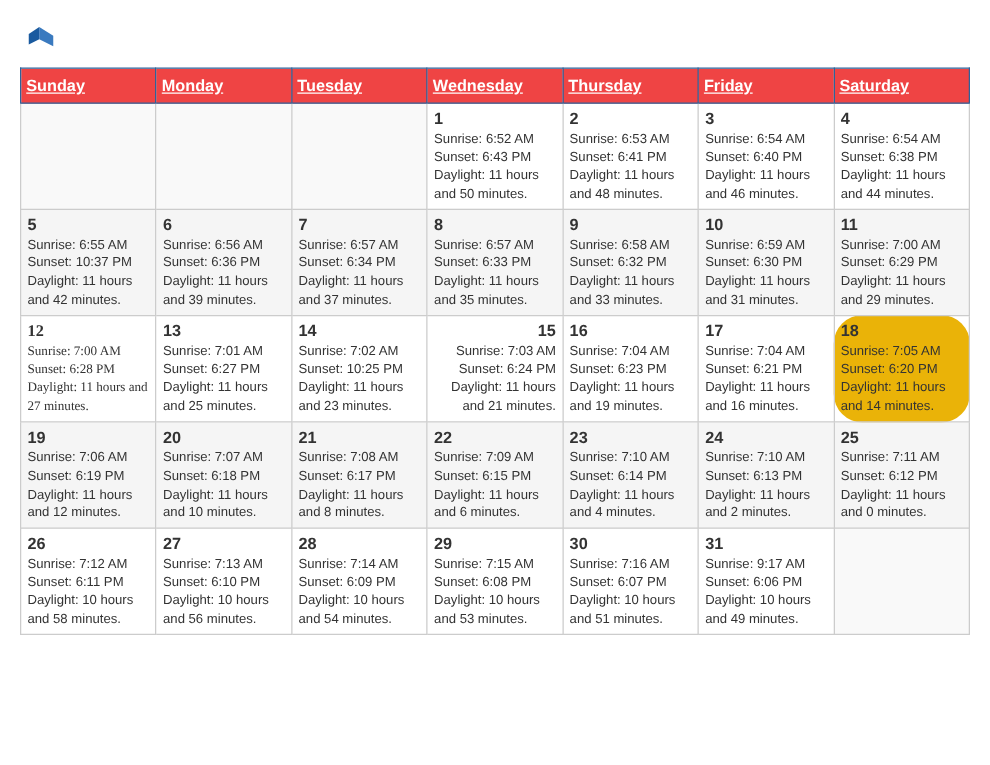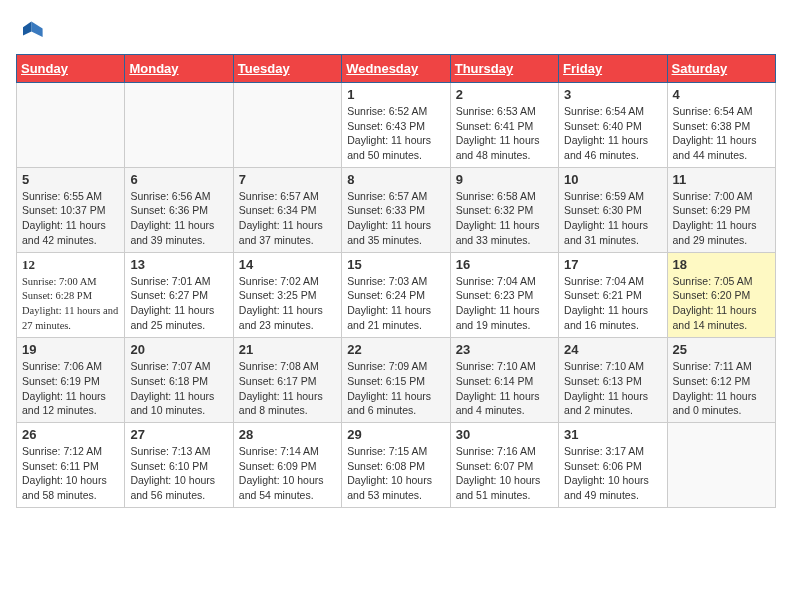--- a/index.html
+++ b/index.html
@@ -216,42 +216,42 @@
         </td>
         <td style="background: rgb(255, 255, 255);">
           <div class="day-number">13</div>
           <div class="day-info">Sunrise: 7:01 AM</div>
           <div class="day-info">Sunset: 6:27 PM</div>
           <div class="day-info">Daylight: 11 hours and 25 minutes.</div>
         </td>
         <td style="background: rgb(255, 255, 255);">
           <div class="day-number">14</div>
           <div class="day-info">Sunrise: 7:02 AM</div>
-          <div class="day-info">Sunset: 3:25 PM</div>
+          <div class="day-info">Sunset: 10:25 PM</div>
           <div class="day-info">Daylight: 11 hours and 23 minutes.</div>
         </td>
-        <td style="background: rgb(255, 255, 255);">
+        <td style="background: rgb(255, 255, 255); text-align: right;">
           <div class="day-number">15</div>
           <div class="day-info">Sunrise: 7:03 AM</div>
           <div class="day-info">Sunset: 6:24 PM</div>
           <div class="day-info">Daylight: 11 hours and 21 minutes.</div>
         </td>
         <td style="background: rgb(255, 255, 255);">
           <div class="day-number">16</div>
           <div class="day-info">Sunrise: 7:04 AM</div>
           <div class="day-info">Sunset: 6:23 PM</div>
           <div class="day-info">Daylight: 11 hours and 19 minutes.</div>
         </td>
         <td style="background: rgb(255, 255, 255);">
           <div class="day-number">17</div>
           <div class="day-info">Sunrise: 7:04 AM</div>
           <div class="day-info">Sunset: 6:21 PM</div>
           <div class="day-info">Daylight: 11 hours and 16 minutes.</div>
         </td>
-        <td style="background: #fef9c3;">
+        <td style="background: #eab308; border-radius: 23px;">
           <div class="day-number">18</div>
           <div class="day-info">Sunrise: 7:05 AM</div>
           <div class="day-info">Sunset: 6:20 PM</div>
           <div class="day-info">Daylight: 11 hours and 14 minutes.</div>
         </td>
       </tr>
       <tr>
         <td style="background: rgb(245, 245, 245);">
           <div class="day-number">19</div>
           <div class="day-info">Sunrise: 7:06 AM</div>
@@ -321,20 +321,20 @@
           <div class="day-info">Daylight: 10 hours and 53 minutes.</div>
         </td>
         <td style="background: rgb(255, 255, 255); margin-left: 44px;">
           <div class="day-number">30</div>
           <div class="day-info">Sunrise: 7:16 AM</div>
           <div class="day-info">Sunset: 6:07 PM</div>
           <div class="day-info">Daylight: 10 hours and 51 minutes.</div>
         </td>
         <td style="background: rgb(255, 255, 255);">
           <div class="day-number">31</div>
-          <div class="day-info">Sunrise: 3:17 AM</div>
+          <div class="day-info">Sunrise: 9:17 AM</div>
           <div class="day-info">Sunset: 6:06 PM</div>
           <div class="day-info">Daylight: 10 hours and 49 minutes.</div>
         </td>
         <td class="empty" style="background: rgb(249, 249, 249);"></td>
       </tr>
     </tbody>
 </table>
 
 </body></html>

